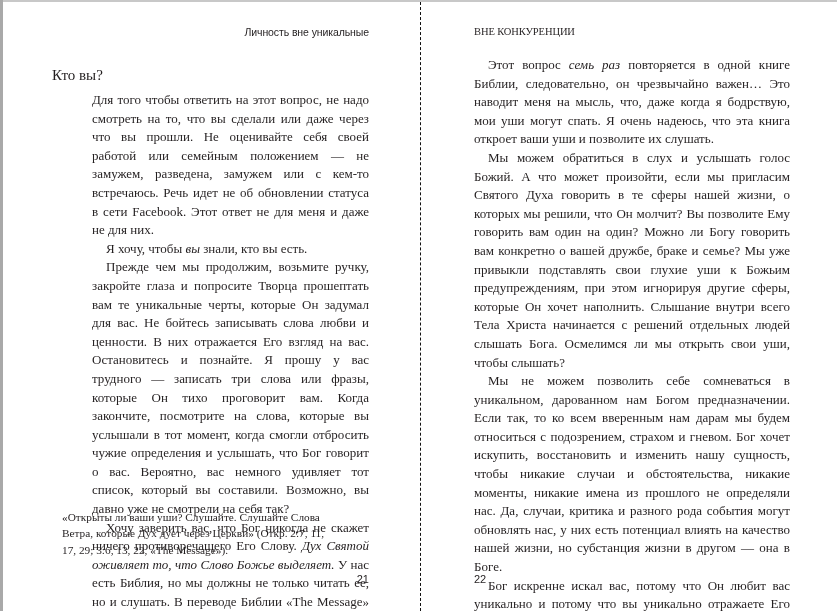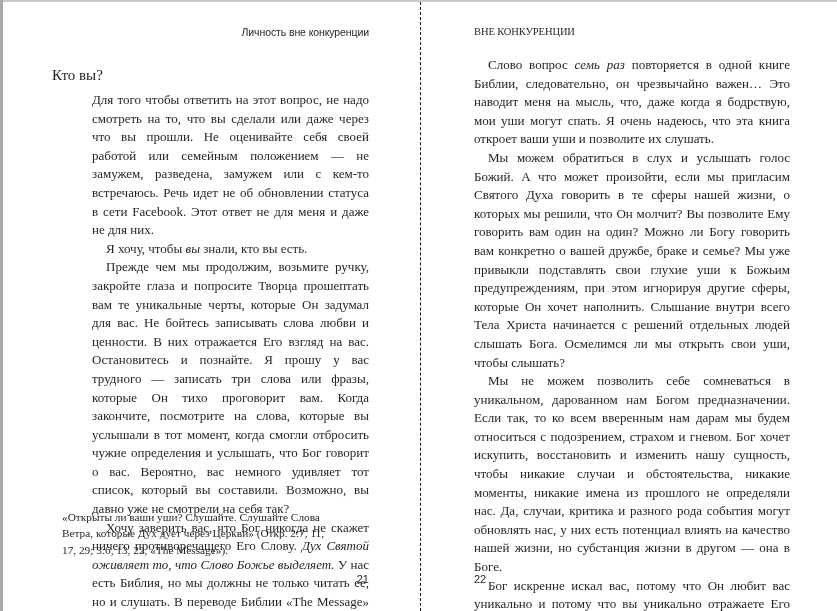--- a/index.html
+++ b/index.html
@@ -92,36 +92,36 @@
     .page.left .folio { right: 0; }
     .page.right .folio { left: 0; }
   </style>
 </head>
 <body>
 
 <div class="frame-top"></div>
 <div class="frame-left"></div>
 
 <div class="page left">
-  <div class="running-head">Личность вне конкуренции</div>
+  <div class="running-head">Личность вне уникальные</div>
   <h2 class="heading">Кто вы?</h2>
   <div class="body">
     <p class="noindent"><span>Для того чтобы ответить на этот вопрос, не надо смотреть на то, что вы сделали или даже через что вы прошли. Не оценивайте себя своей работой или семейным положением — не замужем, разведена, замужем или с кем-то встречаюсь. Речь идет не об обновлении статуса в сети Facebook. Этот ответ не для меня и даже не для них.</span></p>
     <p><span>Я хочу, чтобы </span><em>вы</em><span> знали, кто вы есть.</span></p>
     <p><span>Прежде чем мы продолжим, возьмите ручку, закройте глаза и попросите Творца прошептать вам те уникальные черты, которые Он задумал для вас. Не бойтесь записывать слова любви и ценности. В них отражается Его взгляд на вас. Остановитесь и познайте. Я прошу у вас трудного — записать три слова или фразы, которые Он тихо проговорит вам. Когда закончите, посмотрите на слова, которые вы услышали в тот момент, когда смогли отбросить чужие определения и услышать, что Бог говорит о вас. Вероятно, вас немного удивляет тот список, который вы составили. Возможно, вы давно уже не смотрели на себя так?</span></p>
     <p><span>Хочу заверить вас, что Бог никогда не скажет ничего противоречащего Его Слову. </span><em>Дух Святой оживляет то, что Слово Божье выделяет.</em><span> У нас есть Библия, но мы должны не только читать ее, но и слушать. В переводе Библии «The Message» написано, что «Бог не равнодушный наблюдатель» (Евр. 12:28). Я уверена, что вечный вопрос, семь раз поднятый в книге Откровение, остается приглашением для нас сегодня:</span></p>
   </div>
   <p class="quote">«Открыты ли ваши уши? Слушайте. Слушайте Слова Ветра, которые Дух дует через Церкви» (Откр. 2:7, 11, 17, 29; 3:6, 13, 22, «The Message»).</p>
   <div class="folio">21</div>
 </div>
 
 <div class="divider"></div>
 
 <div class="page right">
   <div class="running-head">ВНЕ КОНКУРЕНЦИИ</div>
   <div class="body">
-    <p><span>Слово вопрос </span><em>семь раз</em><span> повторяется в одной книге Библии, следовательно, он чрезвычайно важен… Это наводит меня на мысль, что, даже когда я бодрствую, мои уши могут спать. Я очень надеюсь, что эта книга откроет ваши уши и позволите их слушать.</span></p>
+    <p><span>Этот вопрос </span><em>семь раз</em><span> повторяется в одной книге Библии, следовательно, он чрезвычайно важен… Это наводит меня на мысль, что, даже когда я бодрствую, мои уши могут спать. Я очень надеюсь, что эта книга откроет ваши уши и позволите их слушать.</span></p>
     <p><span>Мы можем обратиться в слух и услышать голос Божий. А что может произойти, если мы пригласим Святого Духа говорить в те сферы нашей жизни, о которых мы решили, что Он молчит? Вы позволите Ему говорить вам один на один? Можно ли Богу говорить вам конкретно о вашей дружбе, браке и семье? Мы уже привыкли подставлять свои глухие уши к Божьим предупреждениям, при этом игнорируя другие сферы, которые Он хочет наполнить. Слышание внутри всего Тела Христа начинается с решений отдельных людей слышать Бога. Осмелимся ли мы открыть свои уши, чтобы слышать?</span></p>
     <p><span>Мы не можем позволить себе сомневаться в уникальном, дарованном нам Богом предназначении. Если так, то ко всем вверенным нам дарам мы будем относиться с подозрением, страхом и гневом. Бог хочет искупить, восстановить и изменить нашу сущность, чтобы никакие случаи и обстоятельства, никакие моменты, никакие имена из прошлого не определяли нас. Да, случаи, критика и разного рода события могут обновлять нас, у них есть потенциал влиять на качество нашей жизни, но субстанция жизни в другом — она в Боге.</span></p>
     <p><span>Бог искренне искал вас, потому что Он любит вас уникально и потому что вы уникально отражаете Его любовь к другим. Наша подлинность как Божьих детей означает только начало, которое выльется во что-то гораздо большее, когда каждый из Его детей станет тем, кем он сотворен. В мире, в котором каждый пытается обнаружить себя или переделать,</span></p>
   </div>
   <div class="folio">22</div>
 </div>
 
 </body></html>

